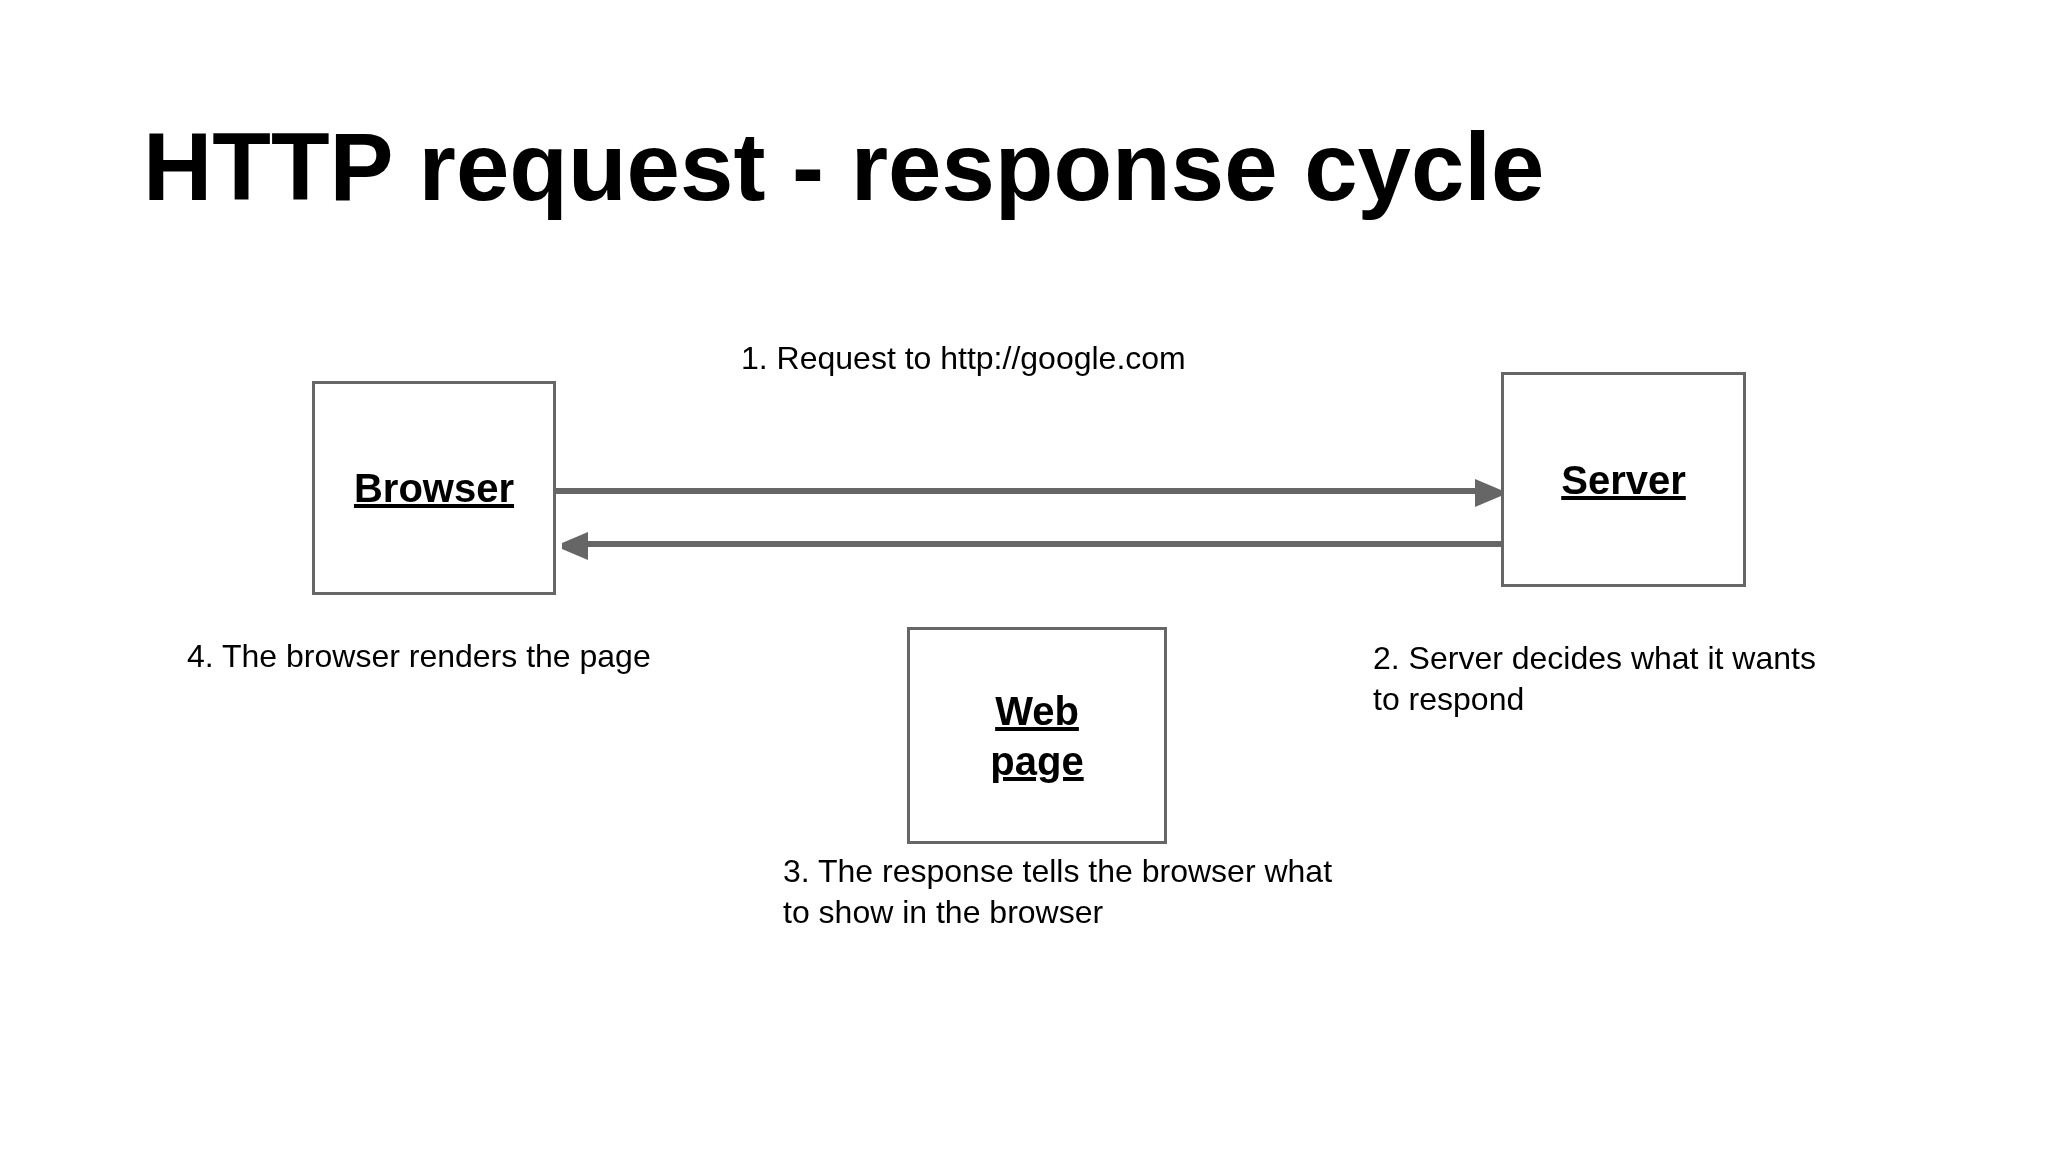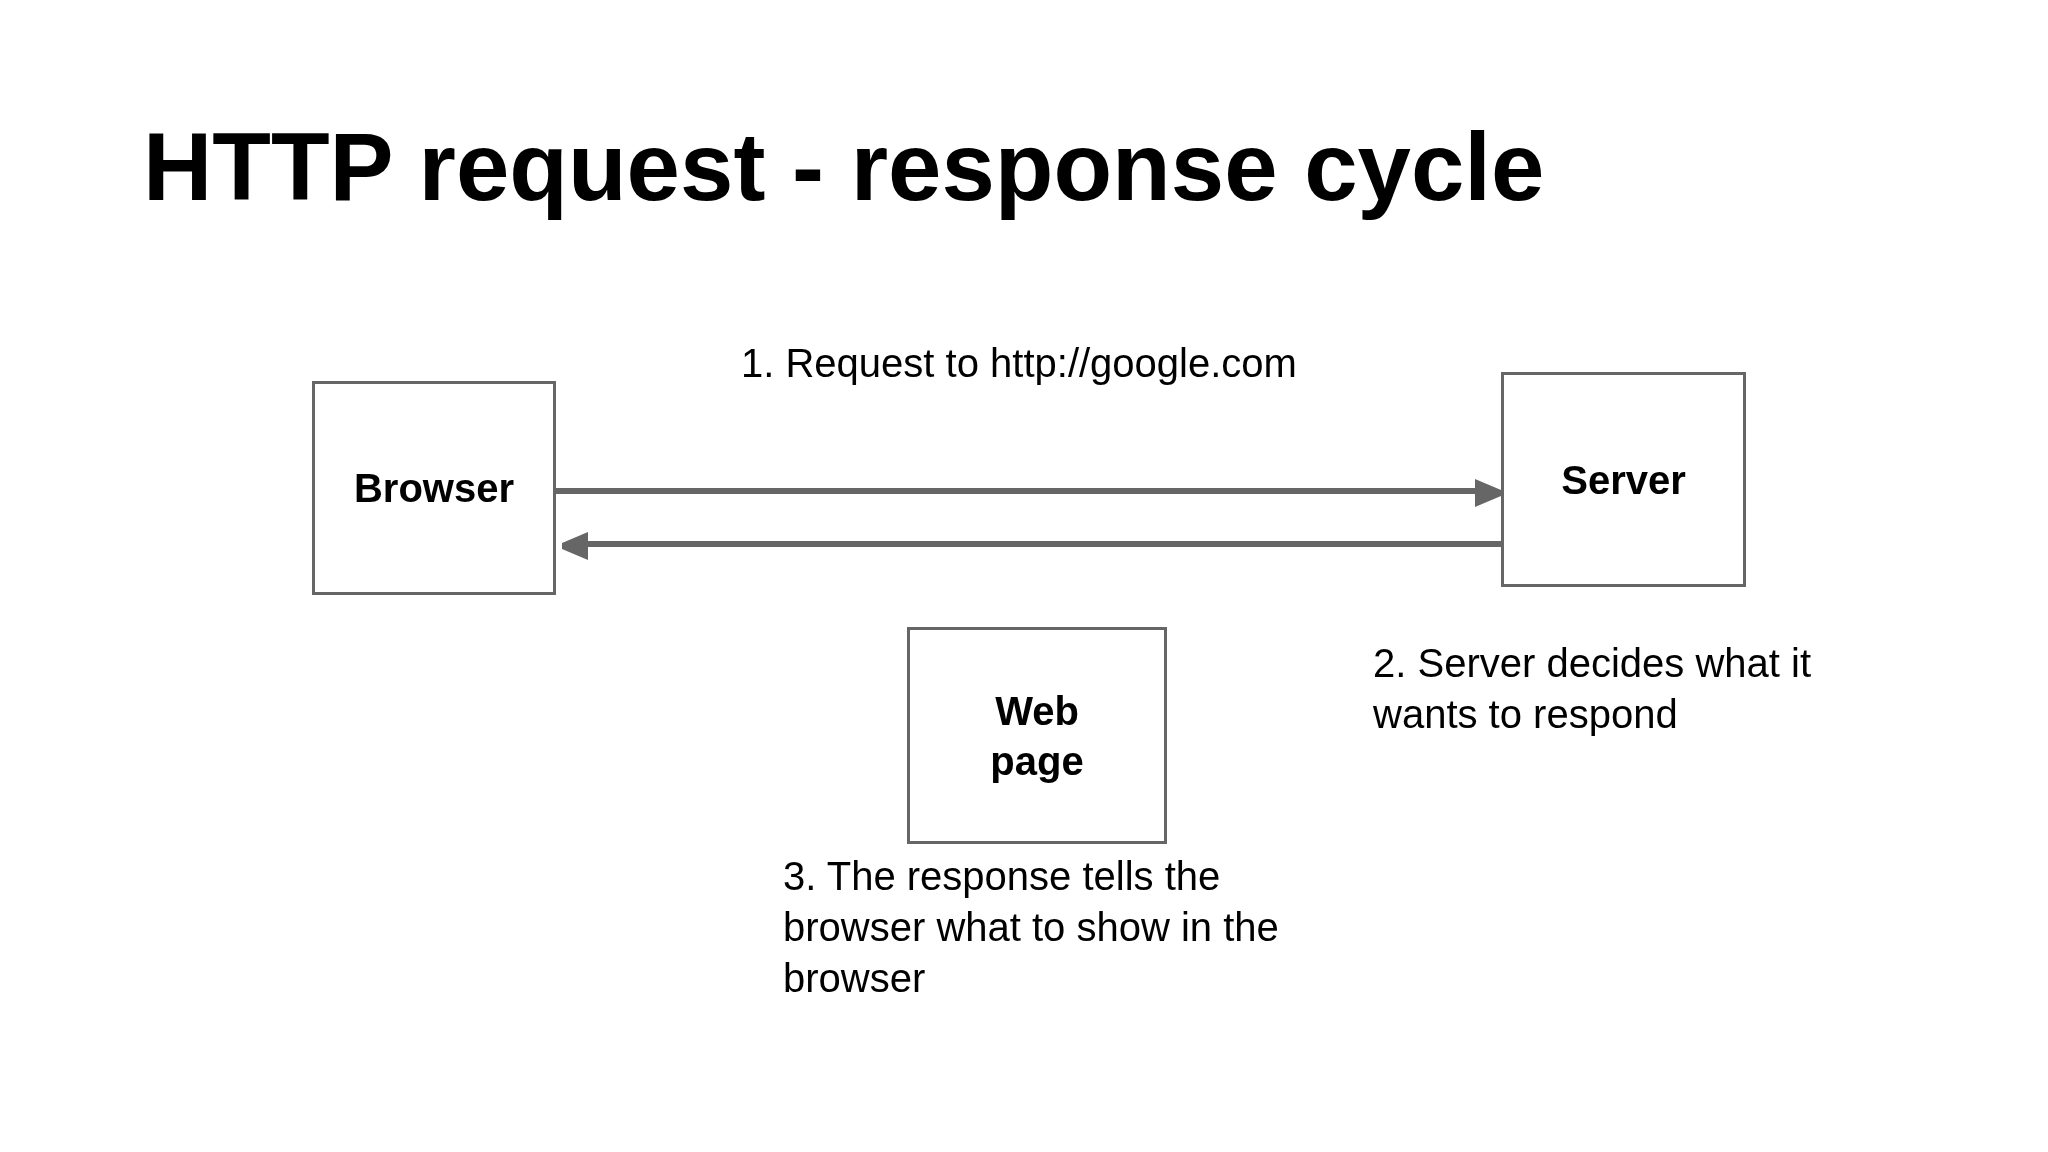--- a/index.html
+++ b/index.html
@@ -35,20 +35,21 @@
     display: flex;
     align-items: center;
     justify-content: center;
     text-align: center;
   }
   .node-label {
     font-size: 40px;
     font-weight: bold;
     line-height: 1.25;
     color: var(--ink);
+    text-decoration: underline;
   }
   .node.browser { left: 298px; top: 367px; width: 244px; height: 214px; }
   .node.server  { left: 1487px; top: 358px; width: 245px; height: 215px; }
   .node.webpage { left: 893px; top: 613px; width: 260px; height: 217px; }
   .node.webpage .node-label { max-width: 130px; }
   .line {
     position: absolute;
     height: 4px;
     background: var(--shape);
   }
@@ -58,21 +59,21 @@
     position: absolute;
     width: 0;
     height: 0;
     border-top: 11px solid transparent;
     border-bottom: 11px solid transparent;
   }
   .arrowhead.point-right { left: 1461px; top: 465px; border-left: 26px solid var(--shape); }
   .arrowhead.point-left  { left: 542px;  top: 518px; border-right: 26px solid var(--shape); }
   .step {
     position: absolute;
-    font-size: 40px;
+    font-size: 32px;
     line-height: 1.28;
     color: var(--ink);
   }
   .step.s1 { left: 724px;  top: 321px; white-space: nowrap; }
   .step.s2 { left: 1356px; top: 621px; width: 470px; }
   .step.s3 { left: 766px;  top: 834px; width: 560px; }
   .step.s4 { left: 170px;  top: 619px; width: 540px; }
 </style>
 </head>
 <body>
@@ -96,14 +97,15 @@
   </div>
 
   <div class="line request"></div>
   <div class="arrowhead point-right"></div>
 
   <div class="line response"></div>
   <div class="arrowhead point-left"></div>
 
   <div class="step s2">2. Server decides what it wants to respond</div>
   <div class="step s3">3. The response tells the browser what to show in the browser</div>
+  <div class="step s4">4. The browser renders the page</div>
 
 </div>
 
 </body></html>

